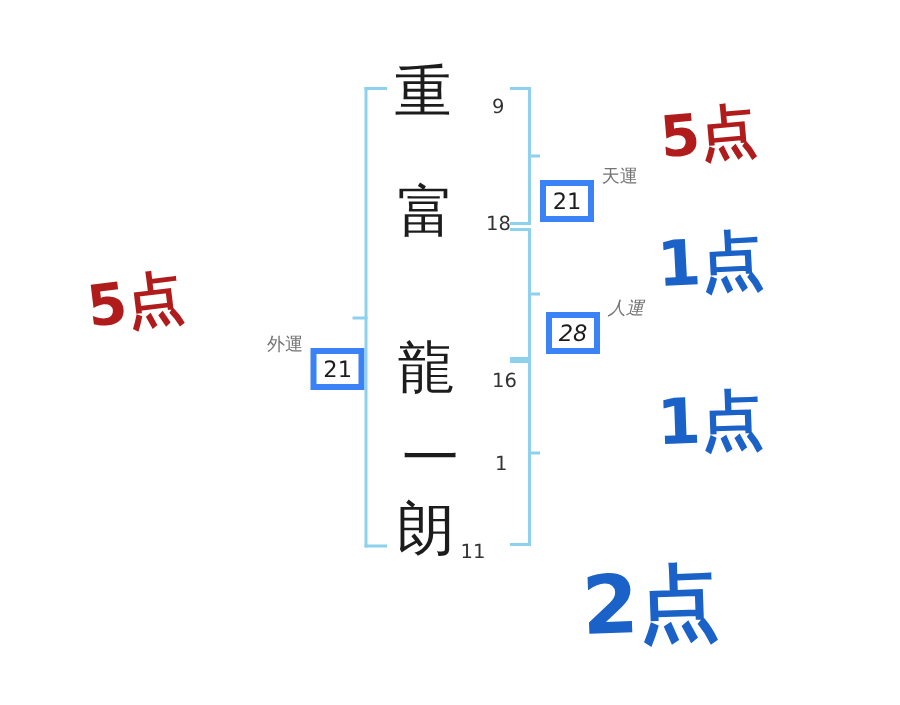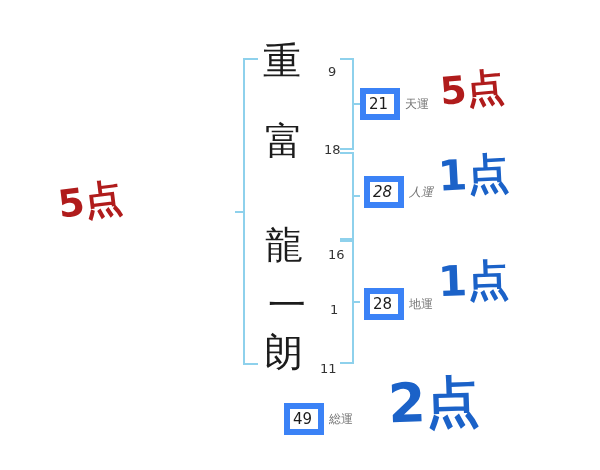--- a/index.html
+++ b/index.html
@@ -12,74 +12,70 @@
   .name-char{font-size:38px;line-height:1;letter-spacing:0;}
   .stroke-count{font-size:13px;color:#333;}
   
   .bracket{border:0 solid var(--bracket-blue,#8ed1ec);}
   .bracket-left{border-left-width:2px;border-top-width:2px;border-bottom-width:2px;width:13px;}
   .bracket-left::after{content:'';position:absolute;left:-10px;top:calc(50% - 1px);width:10px;height:2px;background:var(--bracket-blue,#8ed1ec);}
   .bracket-right{border-right-width:2px;border-top-width:2px;border-bottom-width:2px;width:12px;}
   .bracket-right::after{content:'';position:absolute;right:-8px;top:calc(50% - 1px);width:8px;height:2px;background:var(--bracket-blue,#8ed1ec);}
   
   .numbox{
-    display:inline-block;border:6px solid #3b82f6;min-width:22px;text-align:left;
-    font-size:15px;line-height:1.2;padding:1px 3px;background:#fff;vertical-align:middle;
+    display:inline-block;border:4px solid #3b82f6;min-width:22px;text-align:center;
+    font-size:15px;line-height:1.2;padding:1px 3px;background:#fff;vertical-align:middle;margin-top:32px;
   }
   .luck-label{font-size:12px;color:#737373;vertical-align:middle;}
   .label-group{white-space:nowrap;}
   
   .score{font-weight:bold;line-height:1;white-space:nowrap;}
   .score.red{color:var(--score-red,#b01c1c);font-size:38px;}
   .score.blue{color:var(--score-blue,#1b62c8);font-size:42px;}
   .score.blue.big{font-size:54px;}
 </style>
 </head>
 <body>
 
 <div class="canvas">
 
   <div class="abs score red" style="left:58px;top:182px;transform:rotate(-7deg);">5点</div>
 
+  <div class="abs label-group" style="left:178px;top:200px;">
+    <span class="luck-label">外運</span>
+    <span class="numbox">21</span>
+  </div>
 
   <div class="abs bracket bracket-left" style="left:243px;top:58px;height:303px;"></div>
 
   <div class="abs name-char" style="left:263px;top:42px;">重</div>
   <div class="abs name-char" style="left:265px;top:122px;">富</div>
   <div class="abs name-char" style="left:265px;top:226px;">龍</div>
   <div class="abs name-char" style="left:268px;top:286px;">一</div>
   <div class="abs name-char" style="left:265px;top:333px;">朗</div>
 
   <div class="abs stroke-count" style="left:328px;top:64px;">9</div>
   <div class="abs stroke-count" style="left:324px;top:142px;">18</div>
   <div class="abs stroke-count" style="left:328px;top:247px;">16</div>
   <div class="abs stroke-count" style="left:330px;top:302px;">1</div>
-  <div class="abs stroke-count" style="left:320px;top:361px;">11</div>
+  <div class="abs stroke-count" style="left:307px;top:361px;">11</div>
 
   <div class="abs bracket bracket-right" style="left:340px;top:58px;height:88px;"></div>
   <div class="abs label-group" style="left:360px;top:88px;">
     <span class="numbox">21</span>
     <span class="luck-label">天運</span>
   </div>
 
   <div class="abs bracket bracket-right" style="left:340px;top:152px;height:84px;"></div>
   <div class="abs label-group" style="left:364px;top:176px;font-style:italic;">
     <span class="numbox">28</span>
     <span class="luck-label">人運</span>
   </div>
 
   <div class="abs bracket bracket-right" style="left:340px;top:240px;height:120px;"></div>
-  <div class="abs label-group" style="left:364px;top:288px;">
-    <span class="numbox">28</span>
-    <span class="luck-label">地運</span>
-  </div>
 
-  <div class="abs label-group" style="left:284px;top:403px;">
-    <span class="numbox">49</span>
-    <span class="luck-label">総運</span>
-  </div>
 
   <div class="abs score red" style="left:440px;top:70px;transform:rotate(-5deg);">5点</div>
   <div class="abs score blue" style="left:438px;top:154px;transform:rotate(-3deg);">1点</div>
   <div class="abs score blue" style="left:438px;top:260px;transform:rotate(-2deg);">1点</div>
   <div class="abs score blue big" style="left:388px;top:376px;transform:rotate(-2deg);">2点</div>
 
 </div>
 
 </body></html>

